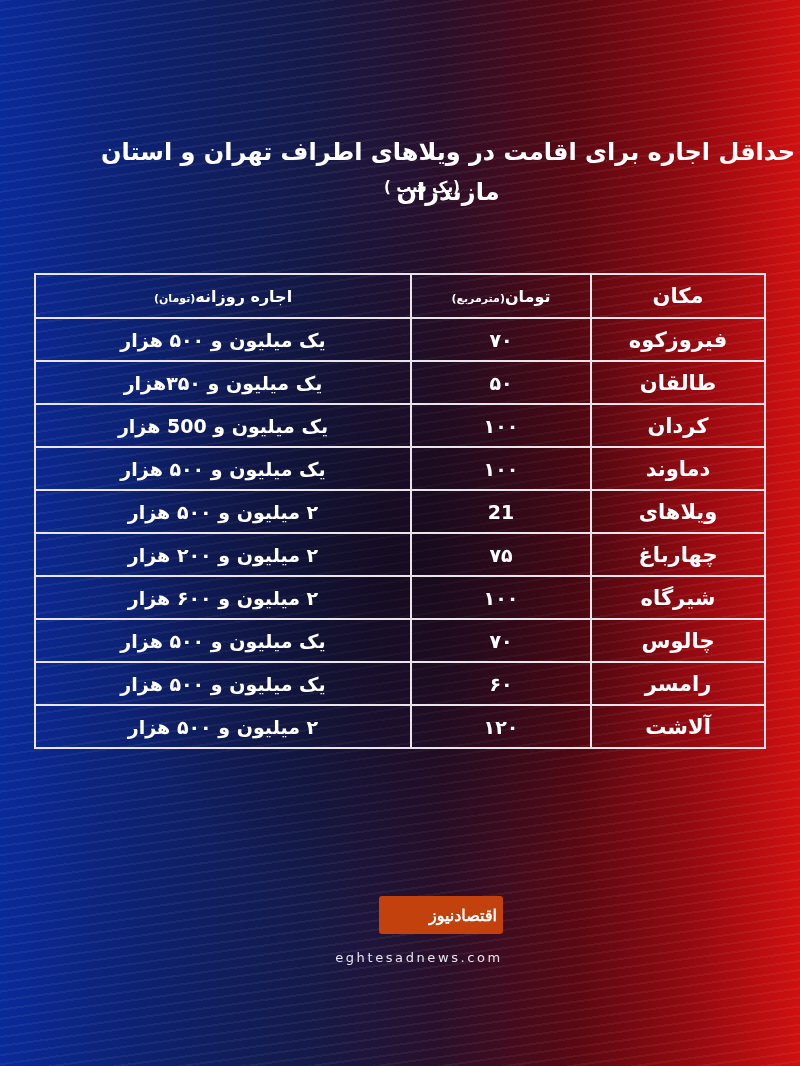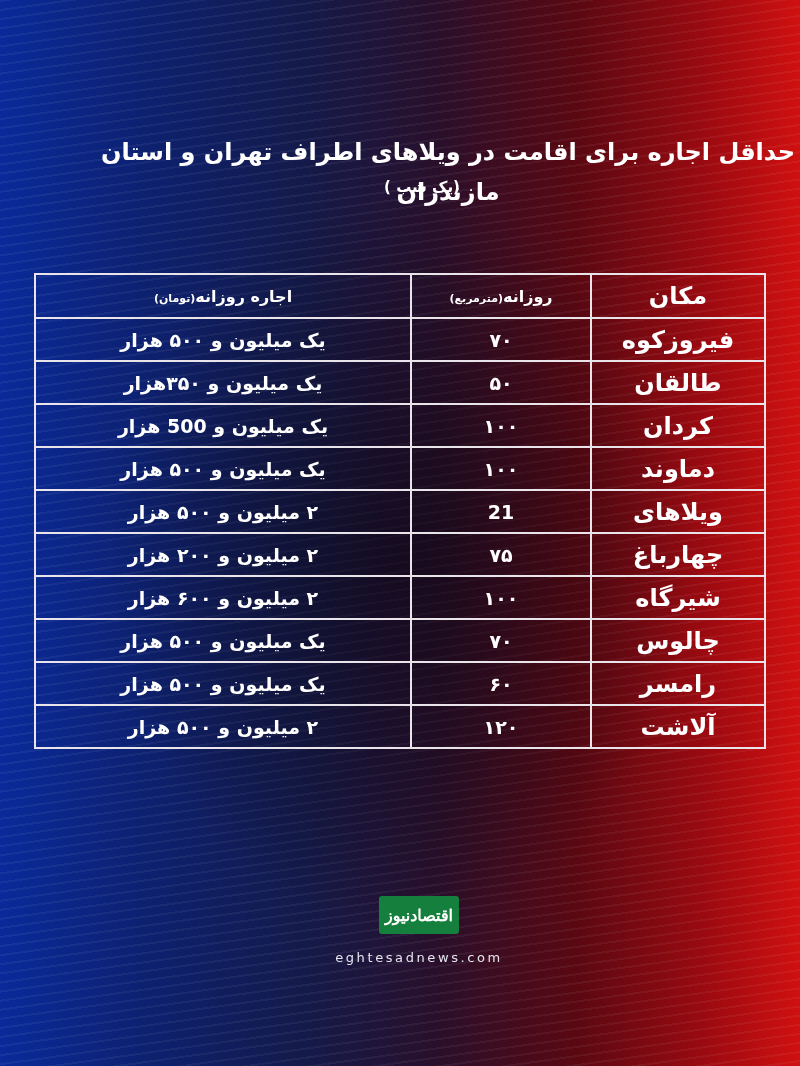--- a/index.html
+++ b/index.html
@@ -70,43 +70,44 @@
       font-weight: bold;
       font-size: 19px;
       color: #ffffff;
       background: transparent;
     }
     table.data th {
       height: 42px;
       font-weight: bold;
       font-size: 16px;
     }
-    table.data .c-place { width: 172px; font-size: 24px; border-radius: 13px; }
+    table.data .c-place { width: 172px; font-size: 21px; border-radius: 13px; }
     table.data .c-area { width: 178px; }
     table.data .c-rent { width: auto; margin-left: 32px; }
     .small {
       font-size: 11px;
       font-weight: bold;
     }
     .logo {
       position: absolute;
       left: 379px;
       top: 896px;
       width: 80px;
       height: 38px;
-      background: #15803d;
+      background: #c2410c;
       border-radius: 3px;
       display: flex;
       align-items: center;
       justify-content: center;
       font-family: "DejaVu Serif", serif;
       font-weight: bold;
       font-size: 16px;
       color: #ffffff;
       direction: rtl;
+      padding-left: 44px;
     }
     .site {
       position: absolute;
       top: 950px;
       left: 0;
       width: 838px;
       text-align: center;
       font-family: "DejaVu Sans", sans-serif;
       font-size: 13px;
       letter-spacing: 2.6px;
@@ -122,21 +123,21 @@
 <div class="title">حداقل اجاره برای اقامت در ویلاهای اطراف تهران و استان مازندران</div>
 <div class="subtitle">(یک شب )</div>
 
 <table class="data">
   <thead>
     <tr>
       <th class="c-place">
         <span>مکان</span>
       </th>
       <th class="c-area">
-        <span>روزانه</span><span class="small">(مترمربع)</span>
+        <span>تومان</span><span class="small">(مترمربع)</span>
       </th>
       <th class="c-rent">
         <span>اجاره روزانه</span><span class="small">(تومان)</span>
       </th>
     </tr>
   </thead>
   <tbody>
     <tr>
       <td class="c-place">فیروزکوه</td>
       <td class="c-area">۷۰</td>

